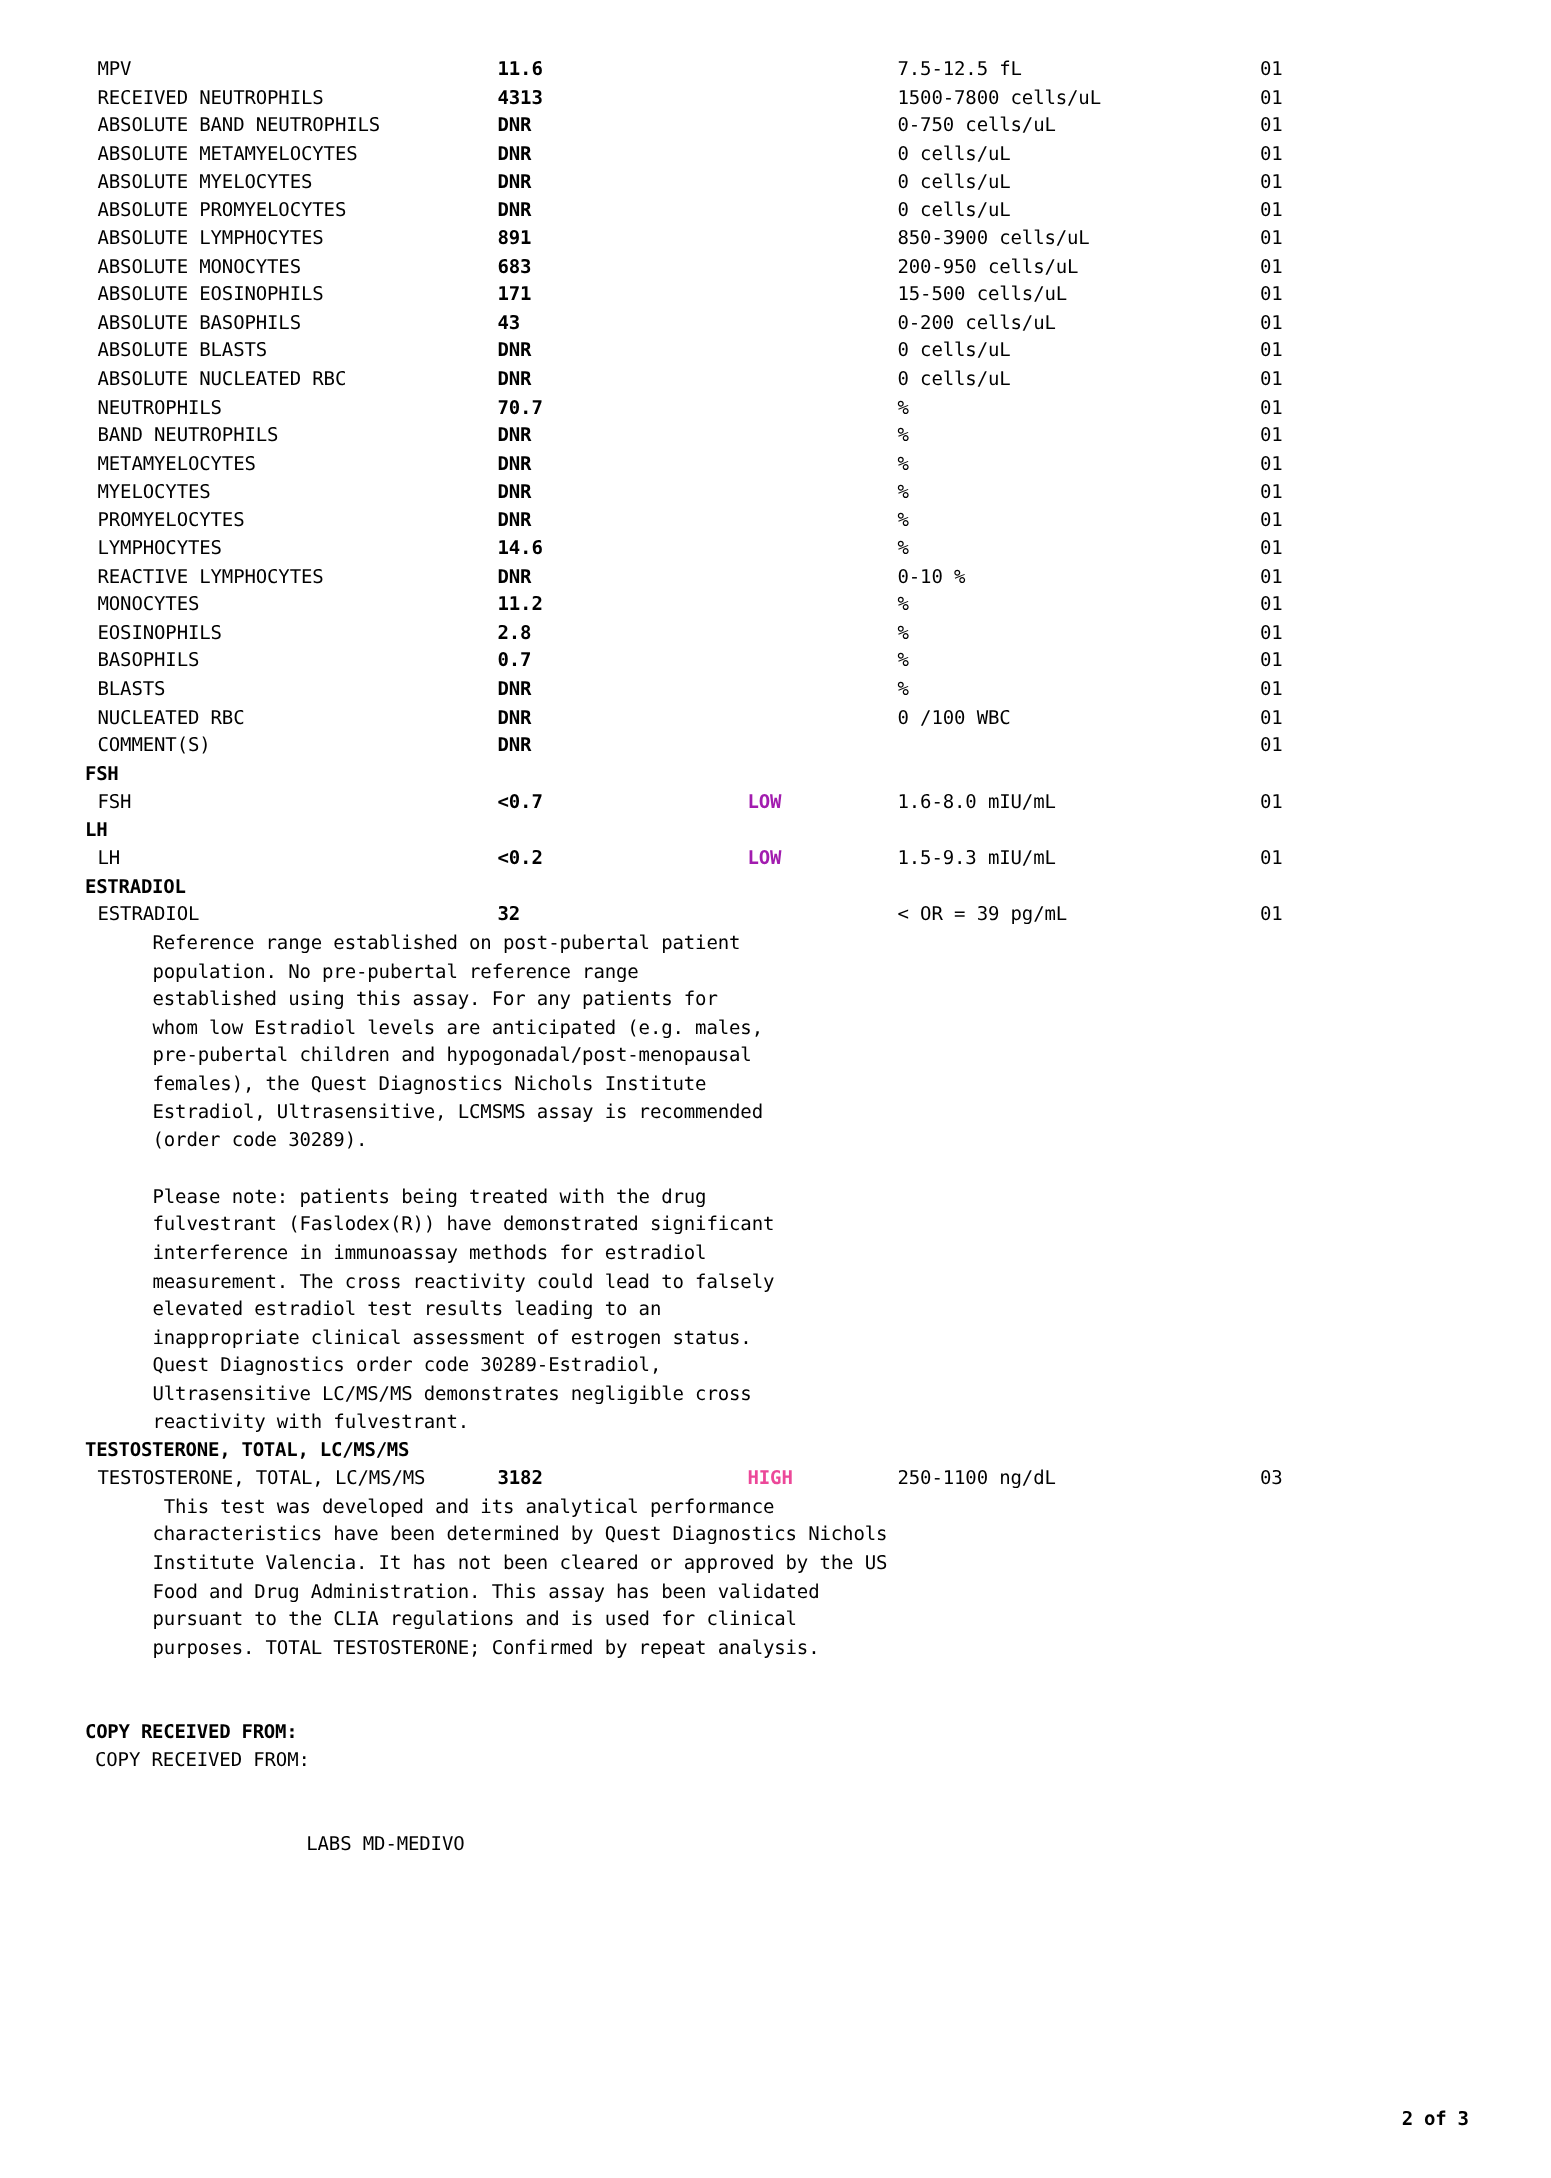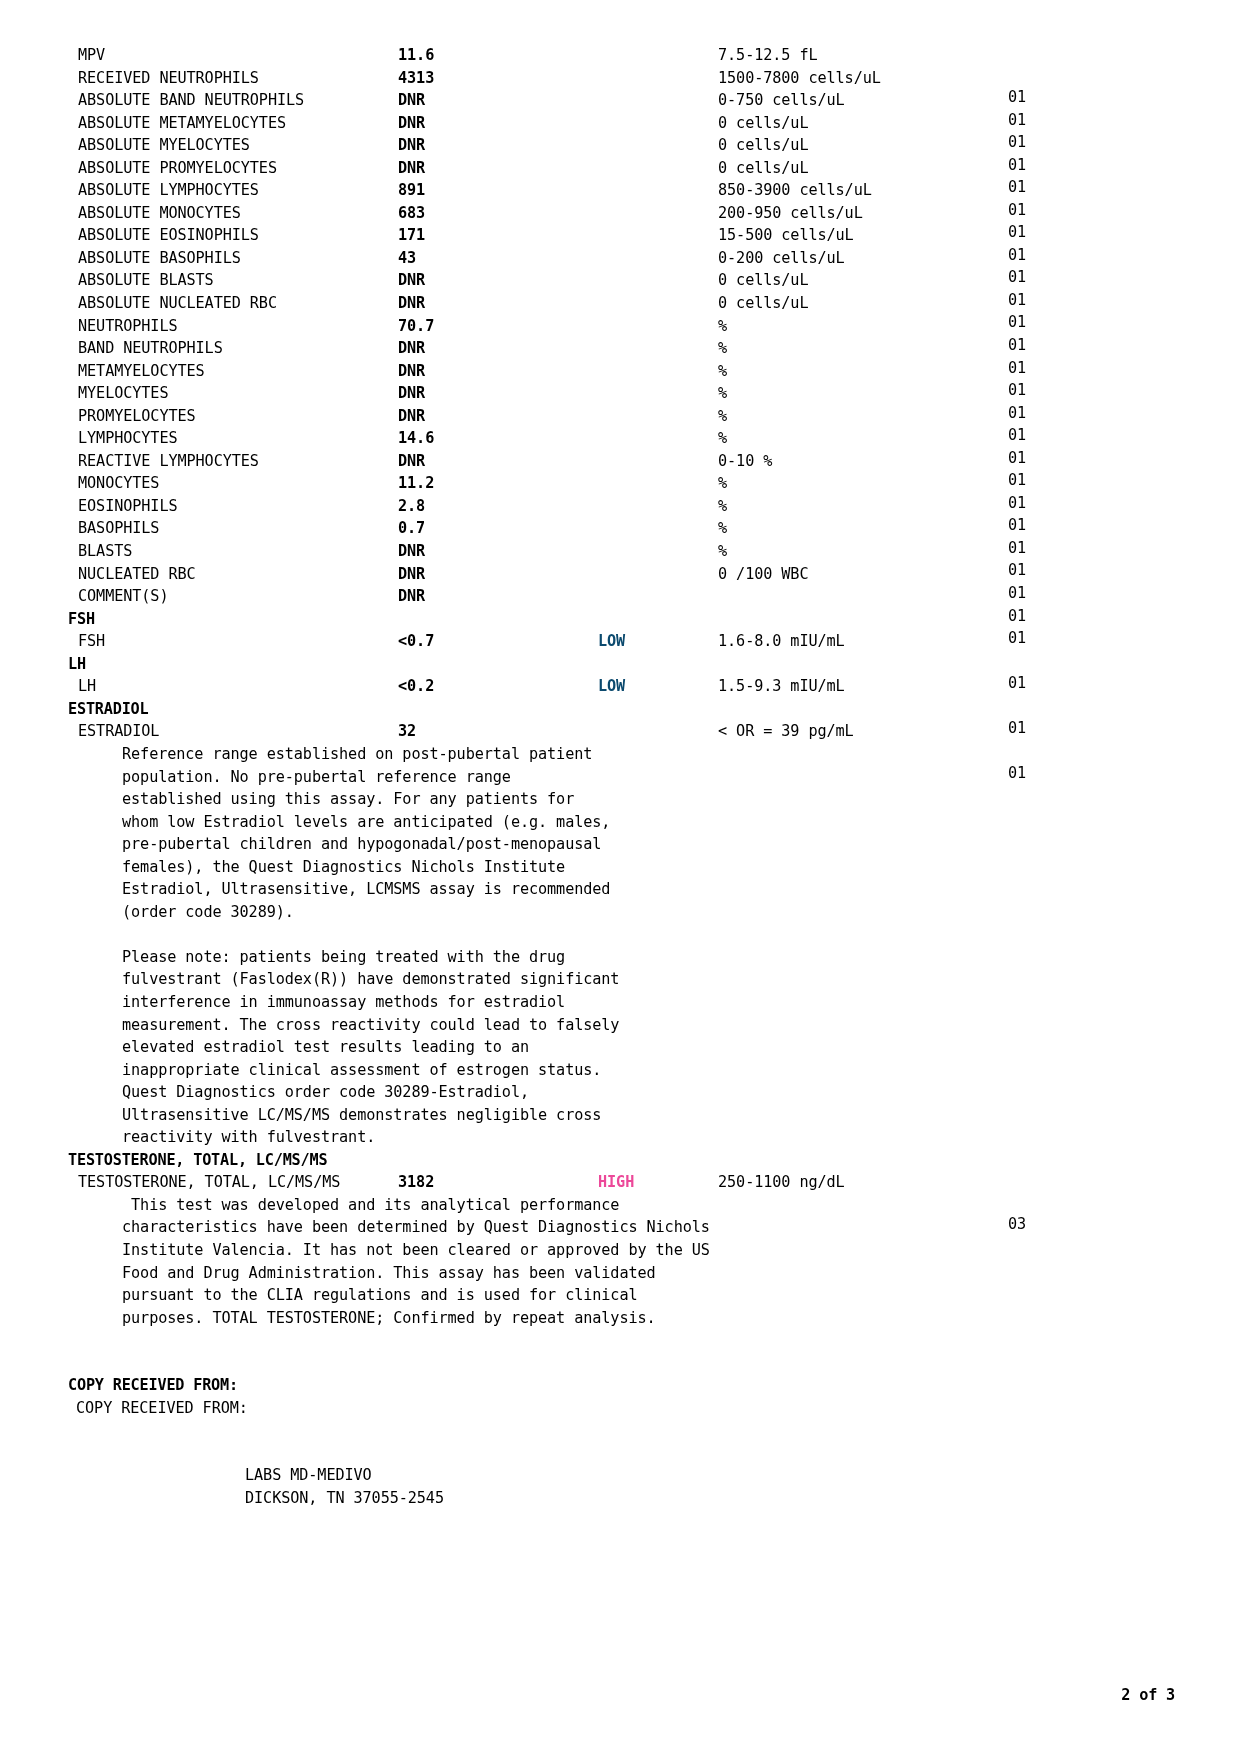--- a/index.html
+++ b/index.html
@@ -26,41 +26,41 @@
     left: 68px;
     top: 44px;
     width: 1105px;
     font-size: 15.2px;
     line-height: 22.55px;
     letter-spacing: -0.1px;
   }
   
   .row {
     display: flex;
-    align-items: flex-start;
+    align-items: flex-end;
     height: 22.55px;
     white-space: pre;
   }
   .c-label {
     width: 330px;
     flex: 0 0 330px;
     padding-left: 10px;
     box-sizing: border-box;
   }
   .c-value {
     width: 200px;
     flex: 0 0 200px;
     font-weight: bold;
   }
   .c-flag {
     width: 120px;
     flex: 0 0 120px;
     font-weight: bold;
   }
-  .c-flag.low  { color: #0c4a6e; }
+  .c-flag.low  { color: #a21caf; }
   .c-flag.high { color: #ec4899; }
   .c-range {
     width: 290px;
     flex: 0 0 290px;
   }
   .c-site {
     width: 60px;
     flex: 0 0 60px;
     text-align: left;
     margin-top: 42px;
@@ -183,19 +183,19 @@
       <span class="c-site">03</span>
     </div>
     <div class="note" id="testosterone-note"><div class="note-line"> This test was developed and its analytical performance</div><div class="note-line">characteristics have been determined by Quest Diagnostics Nichols</div><div class="note-line">Institute Valencia. It has not been cleared or approved by the US</div><div class="note-line">Food and Drug Administration. This assay has been validated</div><div class="note-line">pursuant to the CLIA regulations and is used for clinical</div><div class="note-line">purposes. TOTAL TESTOSTERONE; Confirmed by repeat analysis.</div></div>
 
     <div class="spacer-md"></div>
 
     <div class="footer-head">COPY RECEIVED FROM:</div>
     <div class="footer-sub">COPY RECEIVED FROM:</div>
     <div class="spacer-sm"></div>
     <div class="spacer-sm"></div>
-    <div class="addr" id="address-block"><div class="addr-line">LABS MD-MEDIVO</div><div class="addr-line">DICKSON, TN 37055-2545</div></div>
+    <div class="addr" id="address-block"><div class="addr-line">LABS MD-MEDIVO</div></div>
 
   </div>
 
   <div class="page-number">2 of 3</div>
 
 </div>
 
 </body></html>

